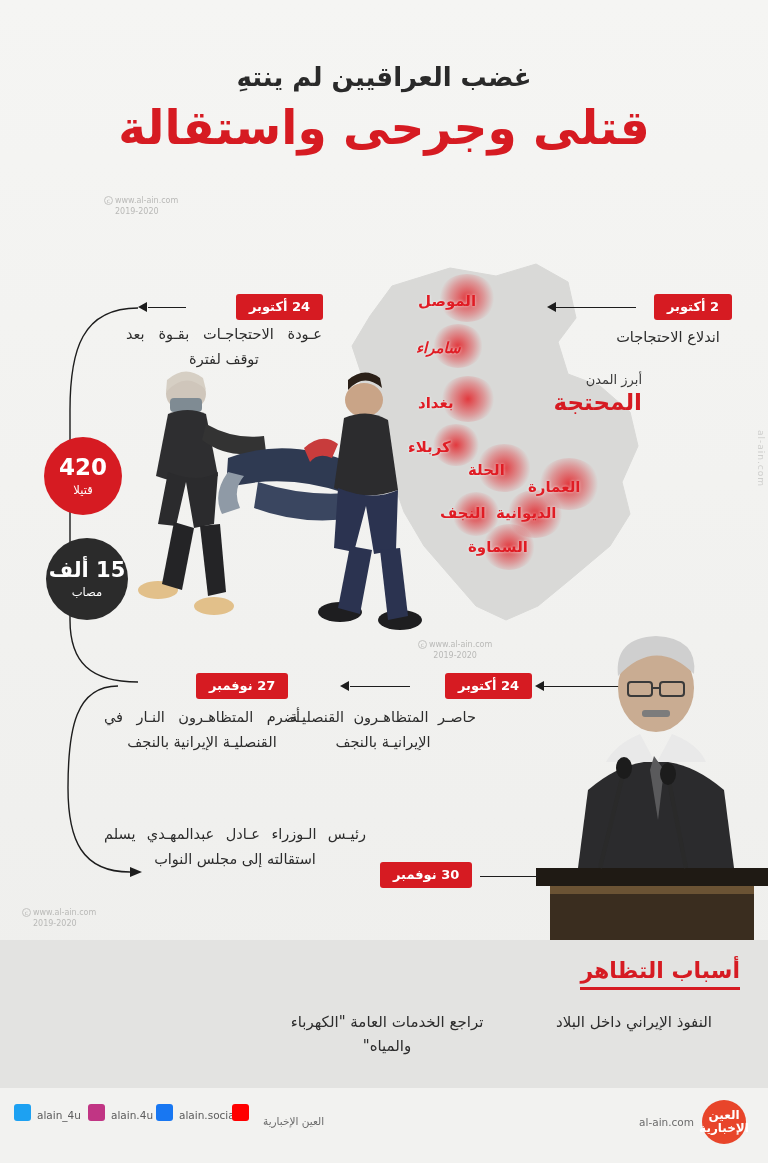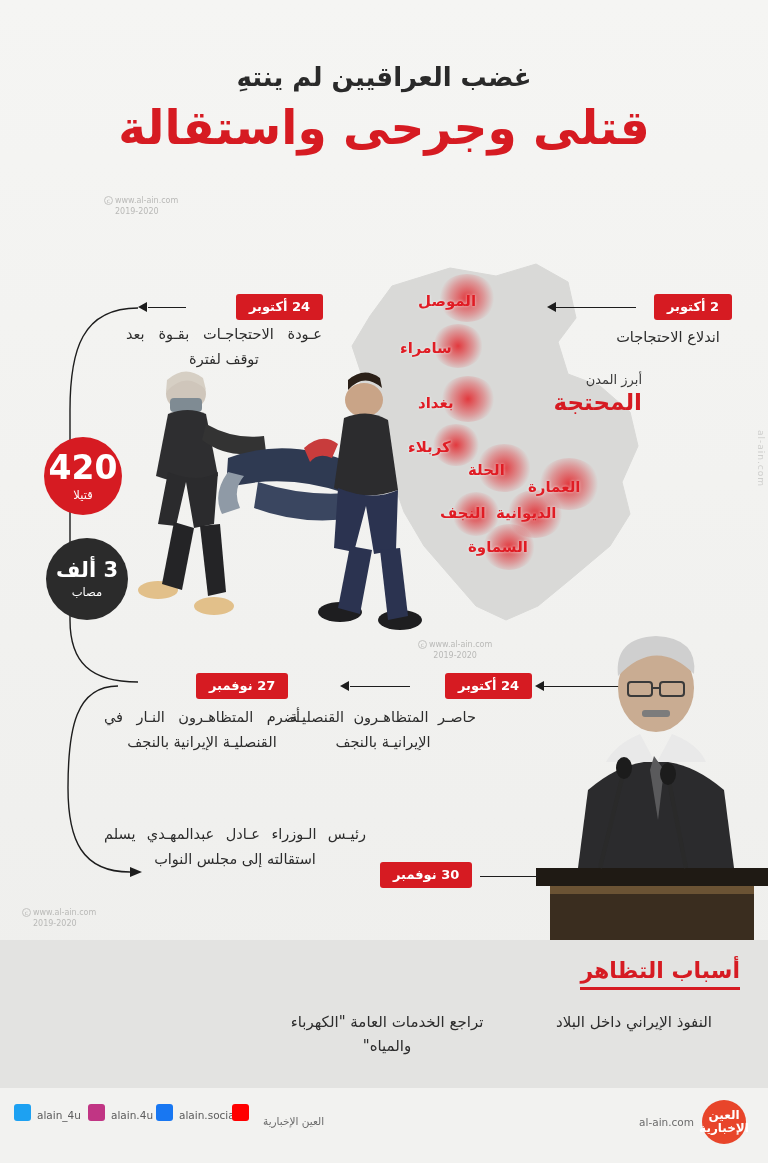--- a/index.html
+++ b/index.html
@@ -64,21 +64,21 @@
     position:absolute; width:0; height:0;
     border-top:5px solid transparent; border-bottom:5px solid transparent;
   }
   .arrow-head.left { border-right:9px solid #1d1d1d; }
 
   
   .stat {
     position:absolute; border-radius:50%; color:#fff; text-align:center;
     display:flex; flex-direction:column; align-items:center; justify-content:center;
   }
-  .stat .num { font-size:33px; font-weight:bold; line-height:1; }
+  .stat .num { font-size:23px; font-weight:bold; line-height:1; }
   .stat .unit { font-size:11.5px; margin-top:4px; }
   .stat-red { background:#d61b22; }
   .stat-dark { background:#2b2b2b; }
 
   
   .photo { position:absolute; }
 
   
   .reasons {
     position:absolute; left:0; top:940px; width:768px; height:148px;
@@ -139,21 +139,21 @@
     <div class="hot" style="width:52px;height:44px;left:132px;top:78px;"></div>
     <div class="hot" style="width:56px;height:46px;left:140px;top:130px;"></div>
     <div class="hot" style="width:48px;height:42px;left:132px;top:178px;"></div>
     <div class="hot" style="width:56px;height:48px;left:176px;top:198px;"></div>
     <div class="hot" style="width:62px;height:52px;left:238px;top:212px;"></div>
     <div class="hot" style="width:58px;height:48px;left:206px;top:244px;"></div>
     <div class="hot" style="width:48px;height:44px;left:152px;top:246px;"></div>
     <div class="hot" style="width:54px;height:46px;left:182px;top:278px;"></div>
 
     <div class="city-label" style="left:118px; top:46px;">الموصل</div>
-    <div class="city-label" style="left:100px; top:93px;">سامراء</div>
+    <div class="city-label" style="left:116px; top:93px;font-style:italic;">سامراء</div>
     <div class="city-label" style="left:118px; top:148px;">بغداد</div>
     <div class="city-label" style="left:108px; top:192px;">كربلاء</div>
     <div class="city-label" style="left:168px; top:215px;">الحلة</div>
     <div class="city-label" style="left:228px; top:232px;">العمارة</div>
     <div class="city-label" style="left:196px; top:258px;">الديوانية</div>
     <div class="city-label" style="left:140px; top:258px;">النجف</div>
     <div class="city-label" style="left:168px; top:292px;">السماوة</div>
 
     <div class="abraz">
       <div class="small">أبرز المدن</div>
@@ -175,21 +175,21 @@
 
   <svg style="position:absolute; left:52px; top:290px;" width="110" height="420">
     <path d="M86,18 C30,18 18,60 18,120 C18,190 18,270 18,330 C18,372 38,392 86,392" fill="none" stroke="#1d1d1d" stroke-width="1.4"></path>
   </svg>
 
   <div class="stat stat-red" style="left:44px; top:437px; width:78px; height:78px;">
     <span class="num">420</span>
     <span class="unit">قتيلا</span>
   </div>
   <div class="stat stat-dark" style="left:46px; top:538px; width:82px; height:82px;">
-    <span class="num" style="font-size:21px;">3 ألف</span>
+    <span class="num" style="font-size:21px;">15 ألف</span>
     <span class="unit">مصاب</span>
   </div>
 
   <svg class="photo" style="left:108px; top:362px;" width="330" height="310">
 
     <g>
       <ellipse cx="78" cy="32" rx="20" ry="17" fill="#cfc6bb"></ellipse>
       <path d="M58,30 q20,-22 40,-2 l-3,-12 q-18,-14 -36,2 z" fill="#d6cfc4"></path>
       <rect x="62" y="36" width="32" height="14" rx="4" fill="#7f8b93"></rect>
       <path d="M60,52 q20,-8 38,0 l12,62 q-30,12 -62,0 z" fill="#2e2e30"></path>

